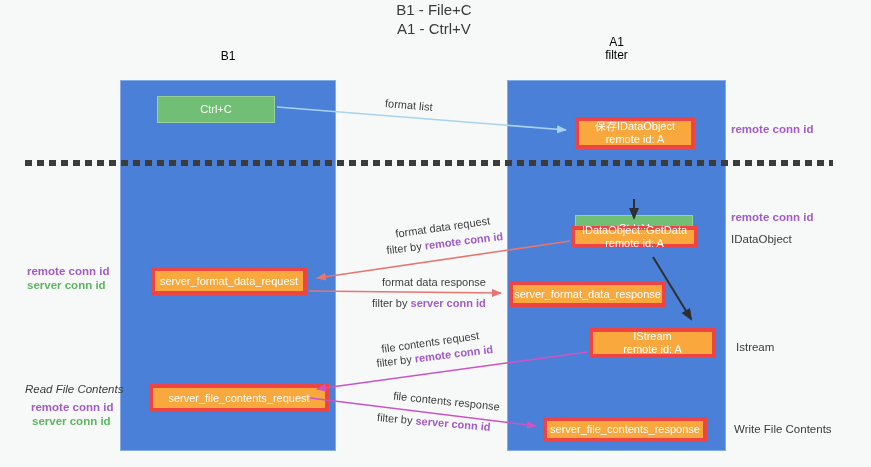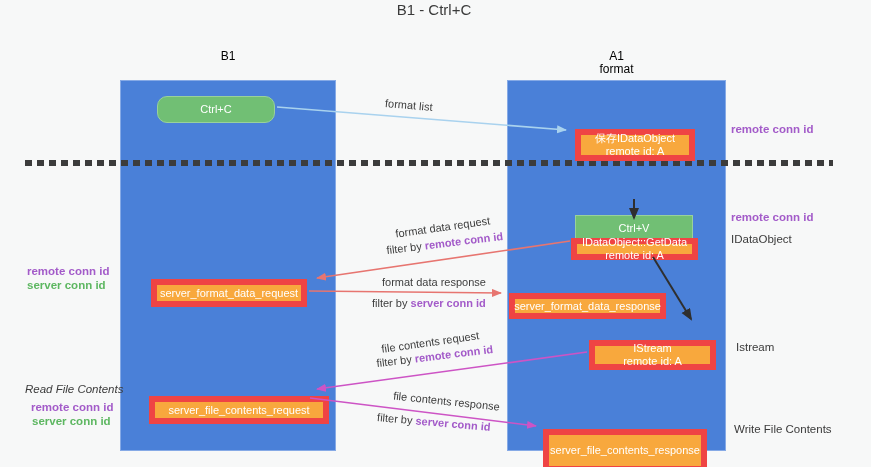--- a/index.html
+++ b/index.html
@@ -40,21 +40,21 @@
   }
   .box{
     display:flex;flex-direction:column;
     align-items:center;justify-content:center;
     box-sizing:border-box;
     color:#ffffff;text-align:center;
     font-size:11px;line-height:13px;
     z-index:3;
   }
   .box-green{background:#71bf74;border:1px solid #99d19b;}
-  .box-orange{background:#f8a83d;border:6px solid #ef4444;margin-top:12px;}
+  .box-orange{background:#f8a83d;border:4px solid #ef4444;}
   .arrow-layer{left:0;top:0;z-index:4;pointer-events:none;}
   .alabel{
     font-size:11px;color:#3d3d3d;
     white-space:nowrap;
     z-index:5;
   }
   .alabel span{white-space:pre;}
   .side-label{
     font-size:11.5px;color:#3b3b3b;
     white-space:nowrap;
@@ -62,37 +62,38 @@
   }
   .purple{color:#a35bc9;font-weight:bold;}
   .greentxt{color:#5db761;font-weight:bold;}
 </style>
 </head>
 <body>
 
 <div id="canvas">
 
   <div class="abs title">
-    <div>B1 - Ctrl+C</div>
+    <div>B1 - File+C</div>
+    <div>A1 - Ctrl+V</div>
   </div>
 
   <div class="abs lifeline-header" style="left:120px;top:50px;width:216px;">
     <div>B1</div>
   </div>
-  <div class="abs lifeline-header" style="left:507px;top:50px;width:219px;">
+  <div class="abs lifeline-header" style="left:507px;top:36px;width:219px;">
     <div>A1</div>
-    <div>format</div>
+    <div>filter</div>
   </div>
 
   <div class="abs lifeline" style="left:120px;top:80px;width:216px;height:371px;"></div>
   <div class="abs lifeline" style="left:507px;top:80px;width:219px;height:371px;"></div>
 
   <div class="abs dashline"></div>
 
-  <div class="abs box box-green" style="left:157px;top:96px;width:118px;height:27px;border-radius:10px;">
+  <div class="abs box box-green" style="left:157px;top:96px;width:118px;height:27px;">
     <div>Ctrl+C</div>
   </div>
 
   <div class="abs box box-orange" style="left:575px;top:117px;width:120px;height:32px;">
     <div>保存IDataObject</div>
     <div>remote id: A</div>
   </div>
 
   <div class="abs box box-green" style="left:575px;top:172px;width:118px;height:26px;margin-top:43px;">
     <div>Ctrl+V</div>
@@ -113,21 +114,21 @@
 
   <div class="abs box box-orange" style="left:589px;top:328px;width:127px;height:30px;">
     <div>IStream</div>
     <div>remote id: A</div>
   </div>
 
   <div class="abs box box-orange" style="left:149px;top:384px;width:180px;height:28px;">
     <div>server_file_contents_request</div>
   </div>
 
-  <div class="abs box box-orange" style="left:543px;top:417px;width:164px;height:43px;text-align:right;">
+  <div class="abs box box-orange" style="left:543px;top:417px;width:164px;height:25px;text-align:right;">
     <div>server_file_contents_response</div>
   </div>
 
   <svg class="abs arrow-layer" width="871" height="467" viewBox="0 0 871 467">
     <defs>
       <marker id="m-blue" markerUnits="userSpaceOnUse" markerWidth="11" markerHeight="9" refX="9" refY="4" orient="auto">
         <path d="M0,0 L10,4 L0,8 Z" fill="#a9d2ee"></path>
       </marker>
       <marker id="m-red" markerUnits="userSpaceOnUse" markerWidth="11" markerHeight="9" refX="9" refY="4" orient="auto">
         <path d="M0,0 L10,4 L0,8 Z" fill="#e77570"></path>

